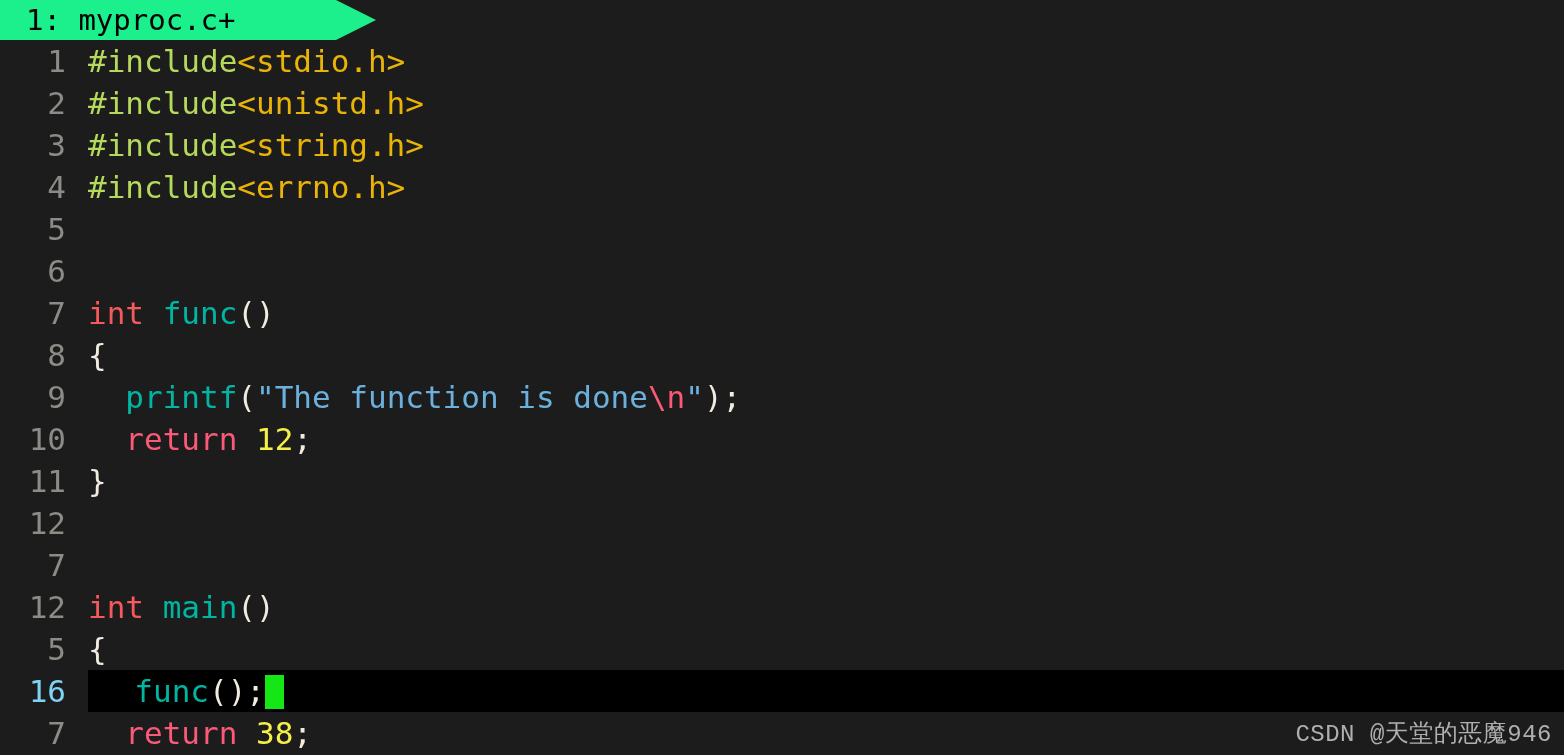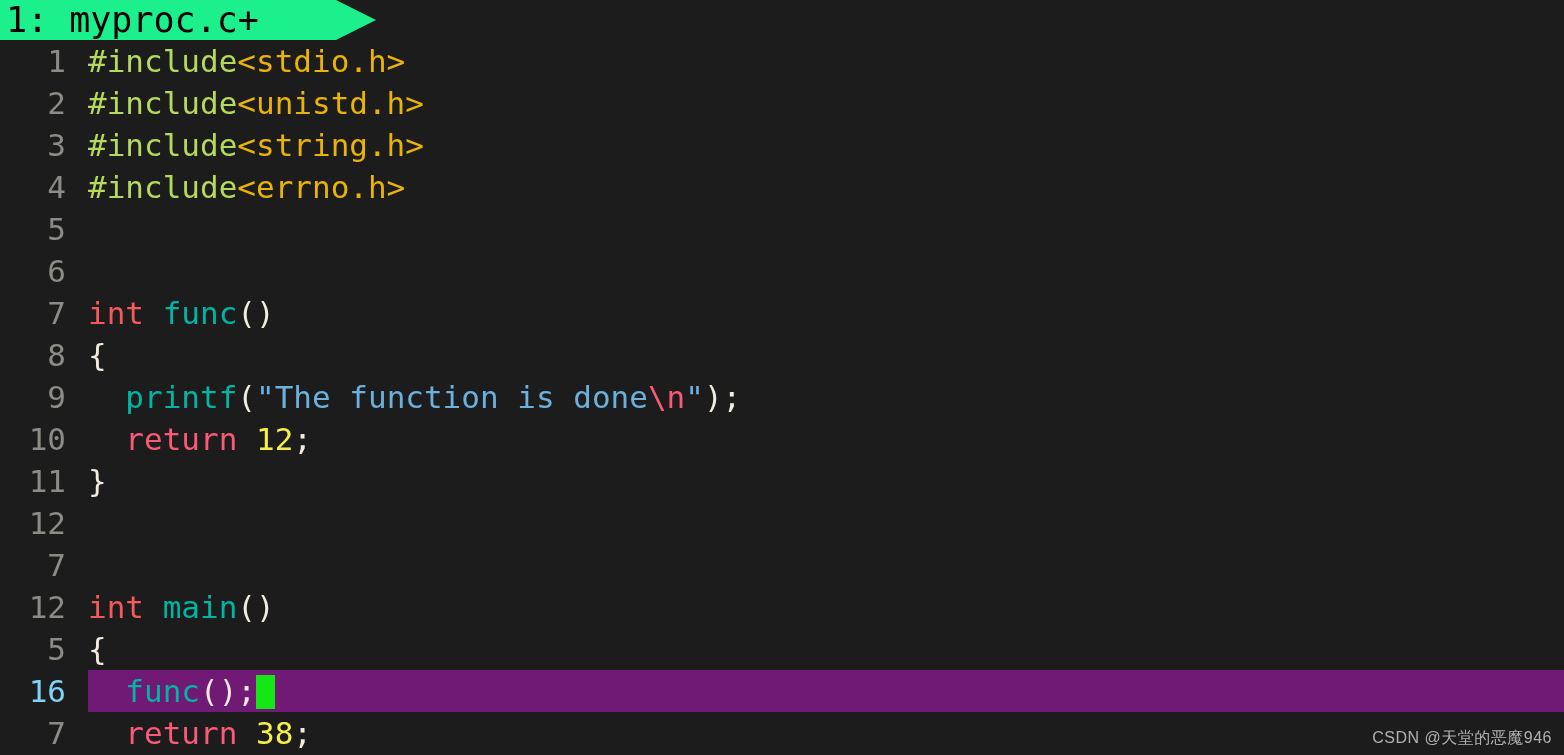--- a/index.html
+++ b/index.html
@@ -33,23 +33,23 @@
   .tab {
     position: absolute;
     left: 0;
     top: 0;
     height: 40px;
     width: 376px;
     display: flex;
     align-items: center;
     background: #1cf08c;
     color: #000000;
-    font-size: 35px;
+    font-size: 29px;
     letter-spacing: 0px;
-    padding-left: 6px;
+    padding-left: 26px;
     box-sizing: border-box;
     -webkit-clip-path: polygon(0 0, 336px 0, 376px 20px, 336px 40px, 0 40px);
     clip-path: polygon(0 0, 336px 0, 376px 20px, 336px 40px, 0 40px);
     white-space: pre;
   }
   .tab-label {
     line-height: 40px;
   }
 
   
@@ -61,21 +61,22 @@
     height: 715px;
   }
   .line {
     position: relative;
     height: 42px;
     line-height: 42px;
     white-space: pre;
     font-size: 31px;
   }
   .line.current .linerow {
-    background: #701a75;
+    background: #000000;
+    padding-left: 9px;
   }
   .gutter {
     position: absolute;
     left: 0;
     top: 0;
     width: 66px;
     text-align: right;
     color: #8c8c86;
     font-size: 31px;
     line-height: 42px;
@@ -119,22 +120,22 @@
     background: #15e615;
     vertical-align: -7px;
   }
 
   
   .watermark {
     position: absolute;
     right: 12px;
     bottom: 6px;
     color: #c9c9c9;
-    font-family: Liberation Sans, sans-serif;
-    font-size: 16px;
+    font-family: Liberation Mono, monospace;
+    font-size: 24px;
     letter-spacing: 0.5px;
     opacity: 0.85;
     z-index: 5;
   }
 </style>
 </head>
 <body>
 
 <div id="editor">
 

